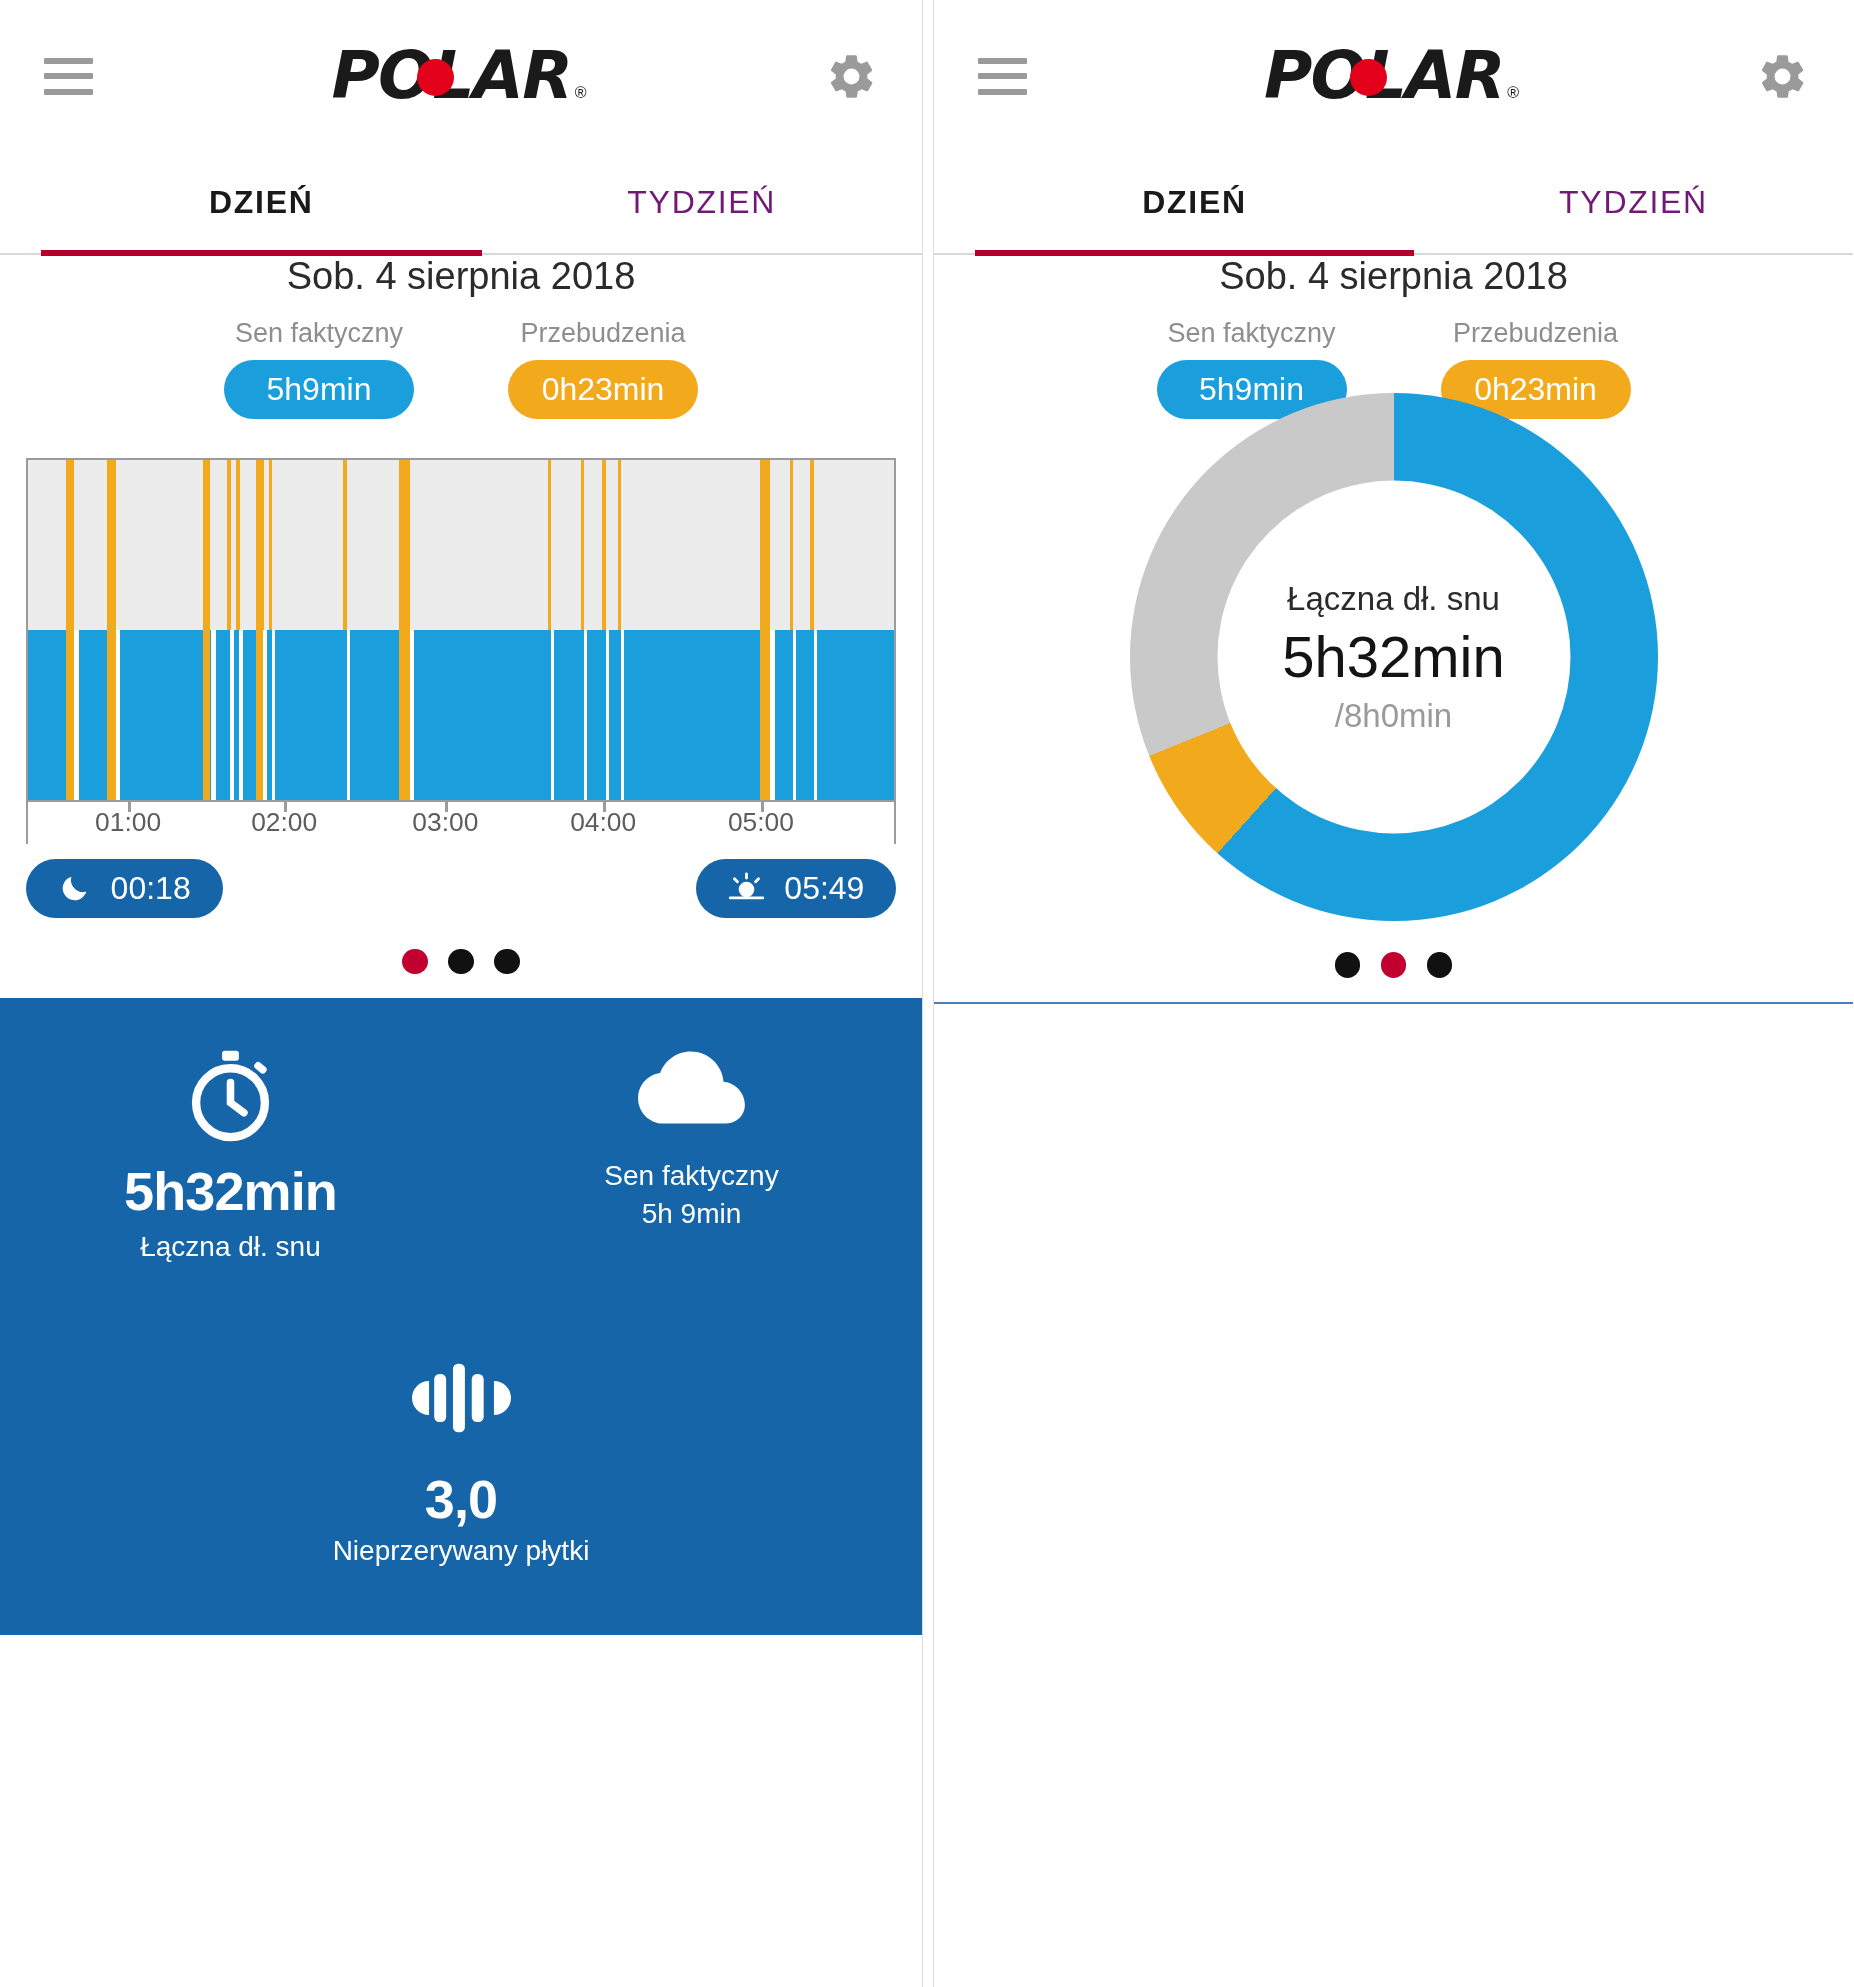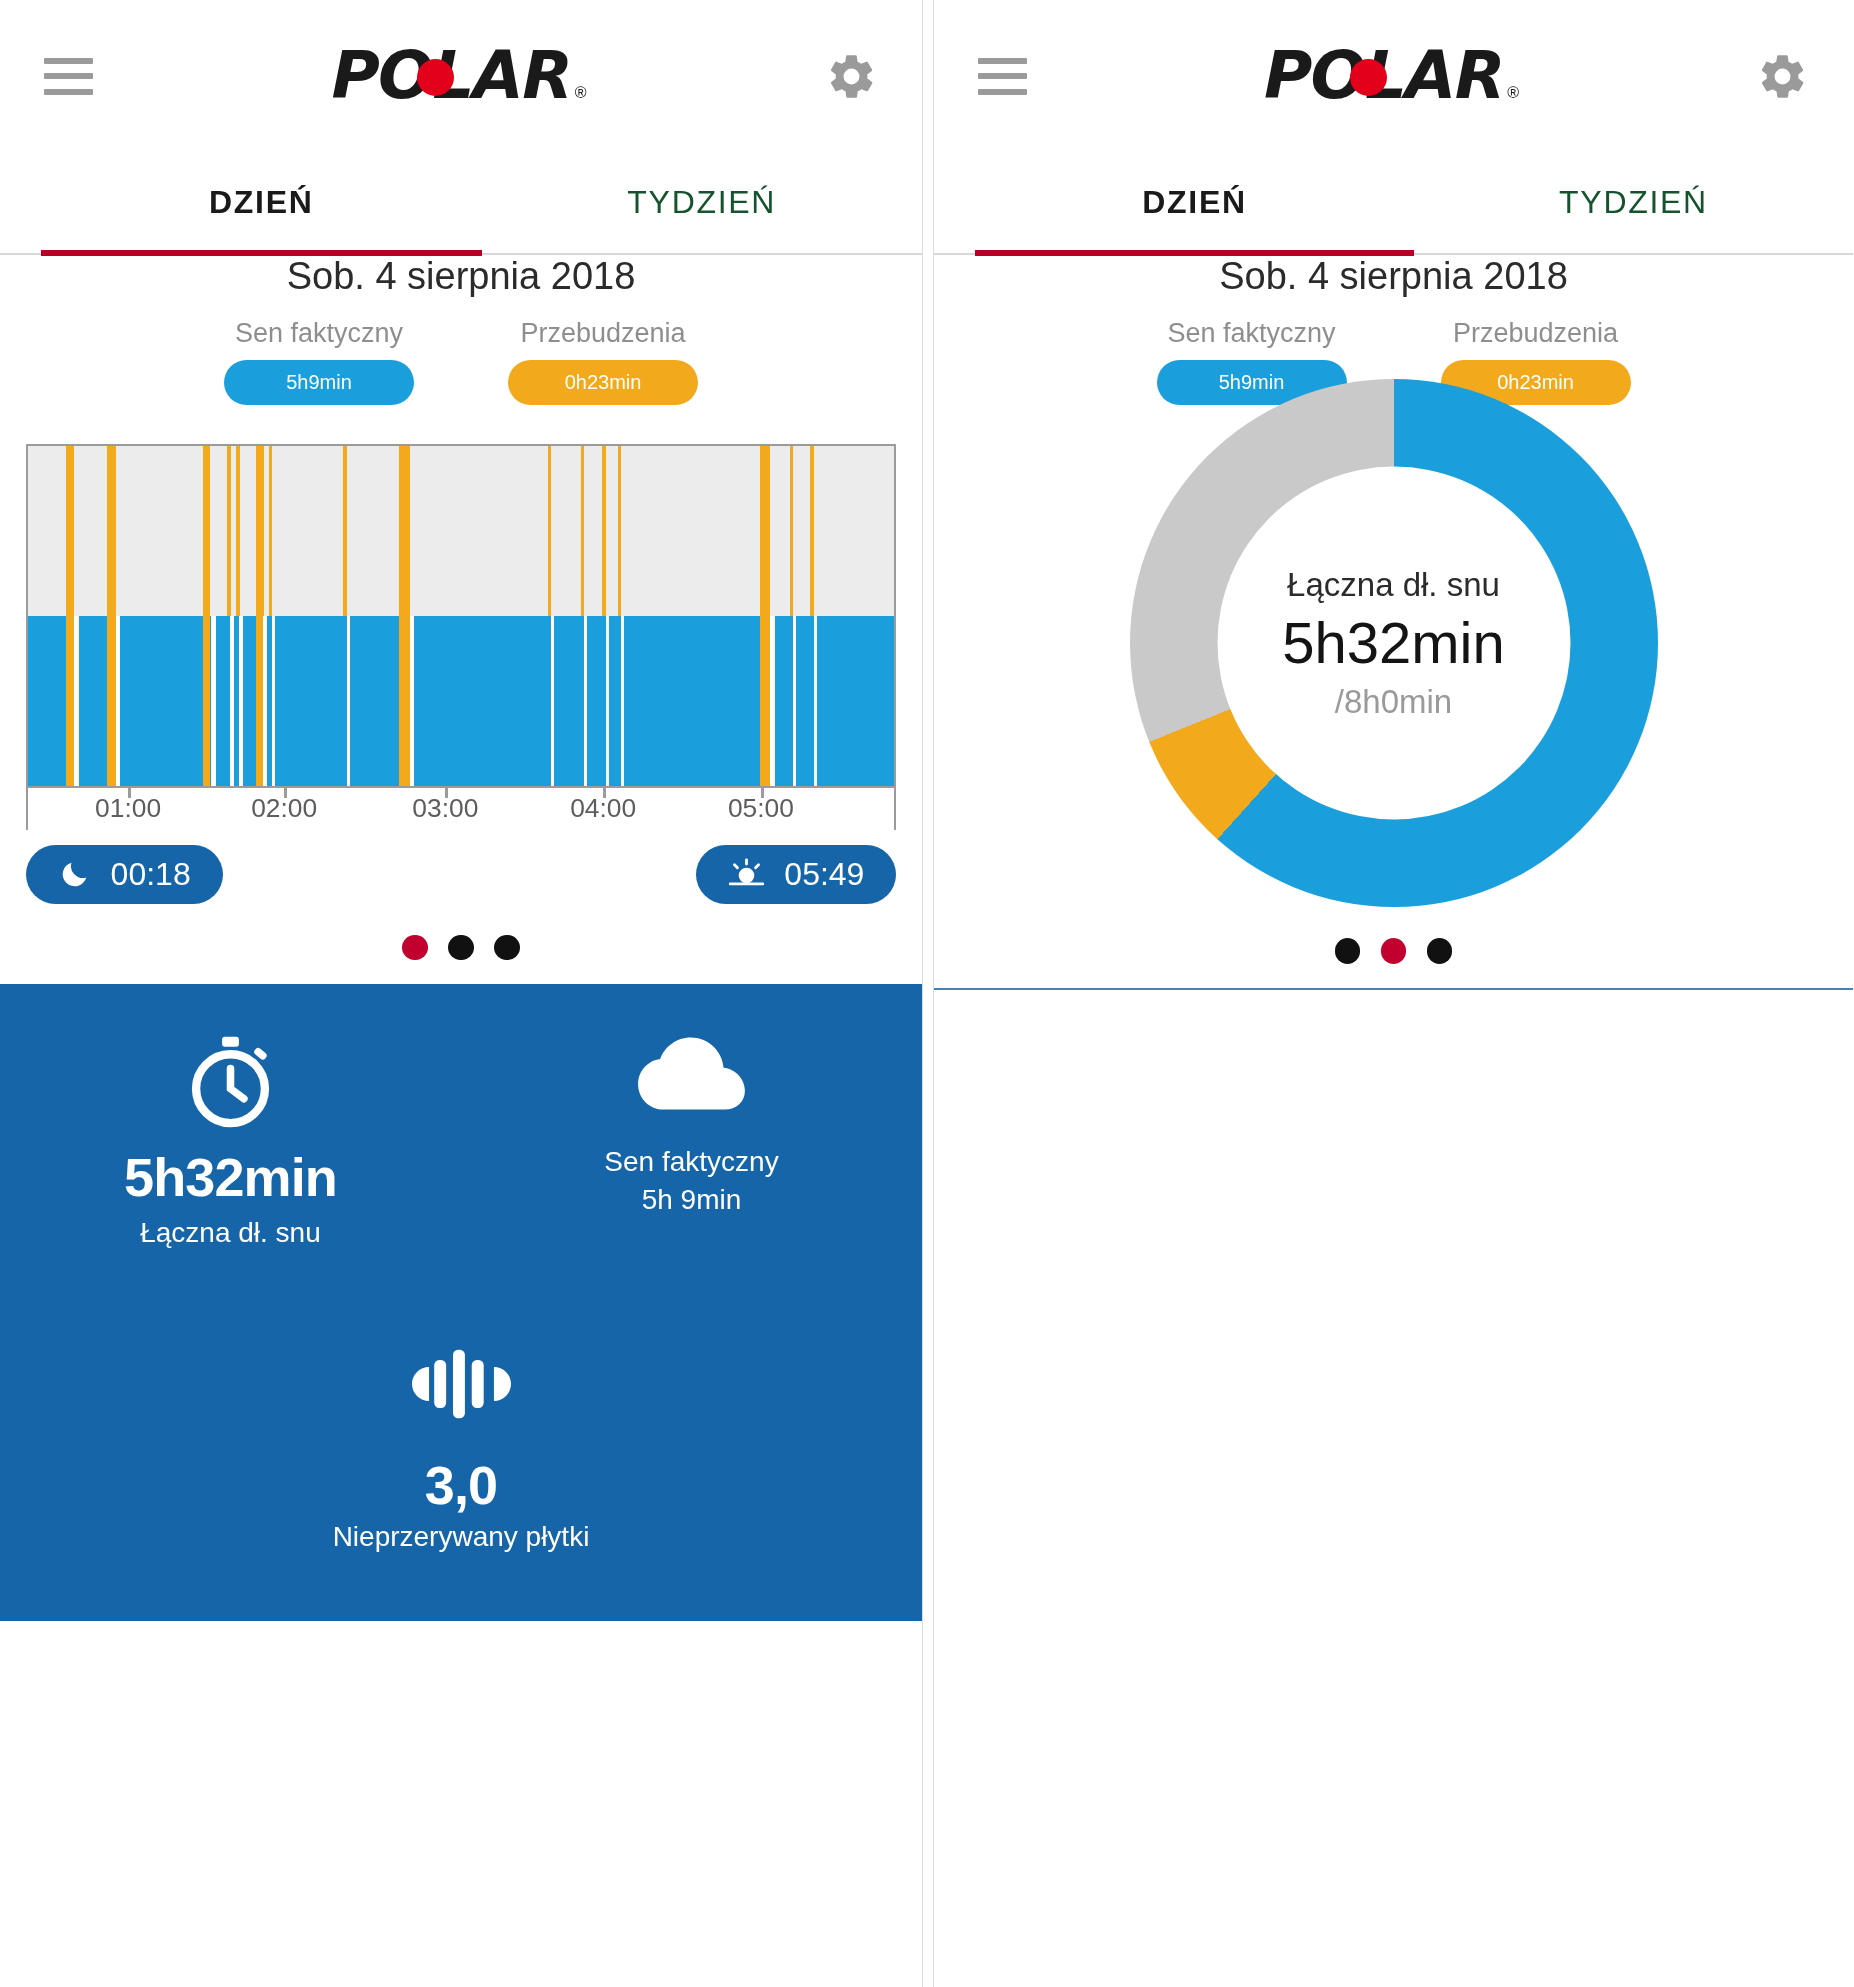--- a/index.html
+++ b/index.html
@@ -106,21 +106,21 @@
     position: relative;
     padding-left: 41px;
   }
   .tab {
     flex: 1;
     display: flex;
     align-items: center;
     justify-content: center;
     font-size: 32px;
     letter-spacing: 1.7px;
-    color: #14532d;
+    color: #701a75;
     cursor: pointer;
     position: relative;
     user-select: none;
   }
   .tab.active {
     color: #1a1a1a;
     font-weight: bold;
   }
   .tab.active::after {
     content: "";
@@ -145,21 +145,21 @@
   .chip-block { text-align: center; }
   .chip-label {
     font-size: 27px;
     color: #8e8e8e;
     margin-bottom: 10.2px;
   }
   .chip {
     display: inline-block;
     border-radius: 34px;
     padding: 11px 31px;
-    font-size: 20px;
+    font-size: 32px;
     color: #ffffff;
     min-width: 128px;
   }
   .chip-blue { background: #1a9fdc; }
   .chip-orange { background: #f3a91c; }
 
   
   .chart-wrap {
     margin: 39px 25.6px 0 25.6px;
     position: relative;

